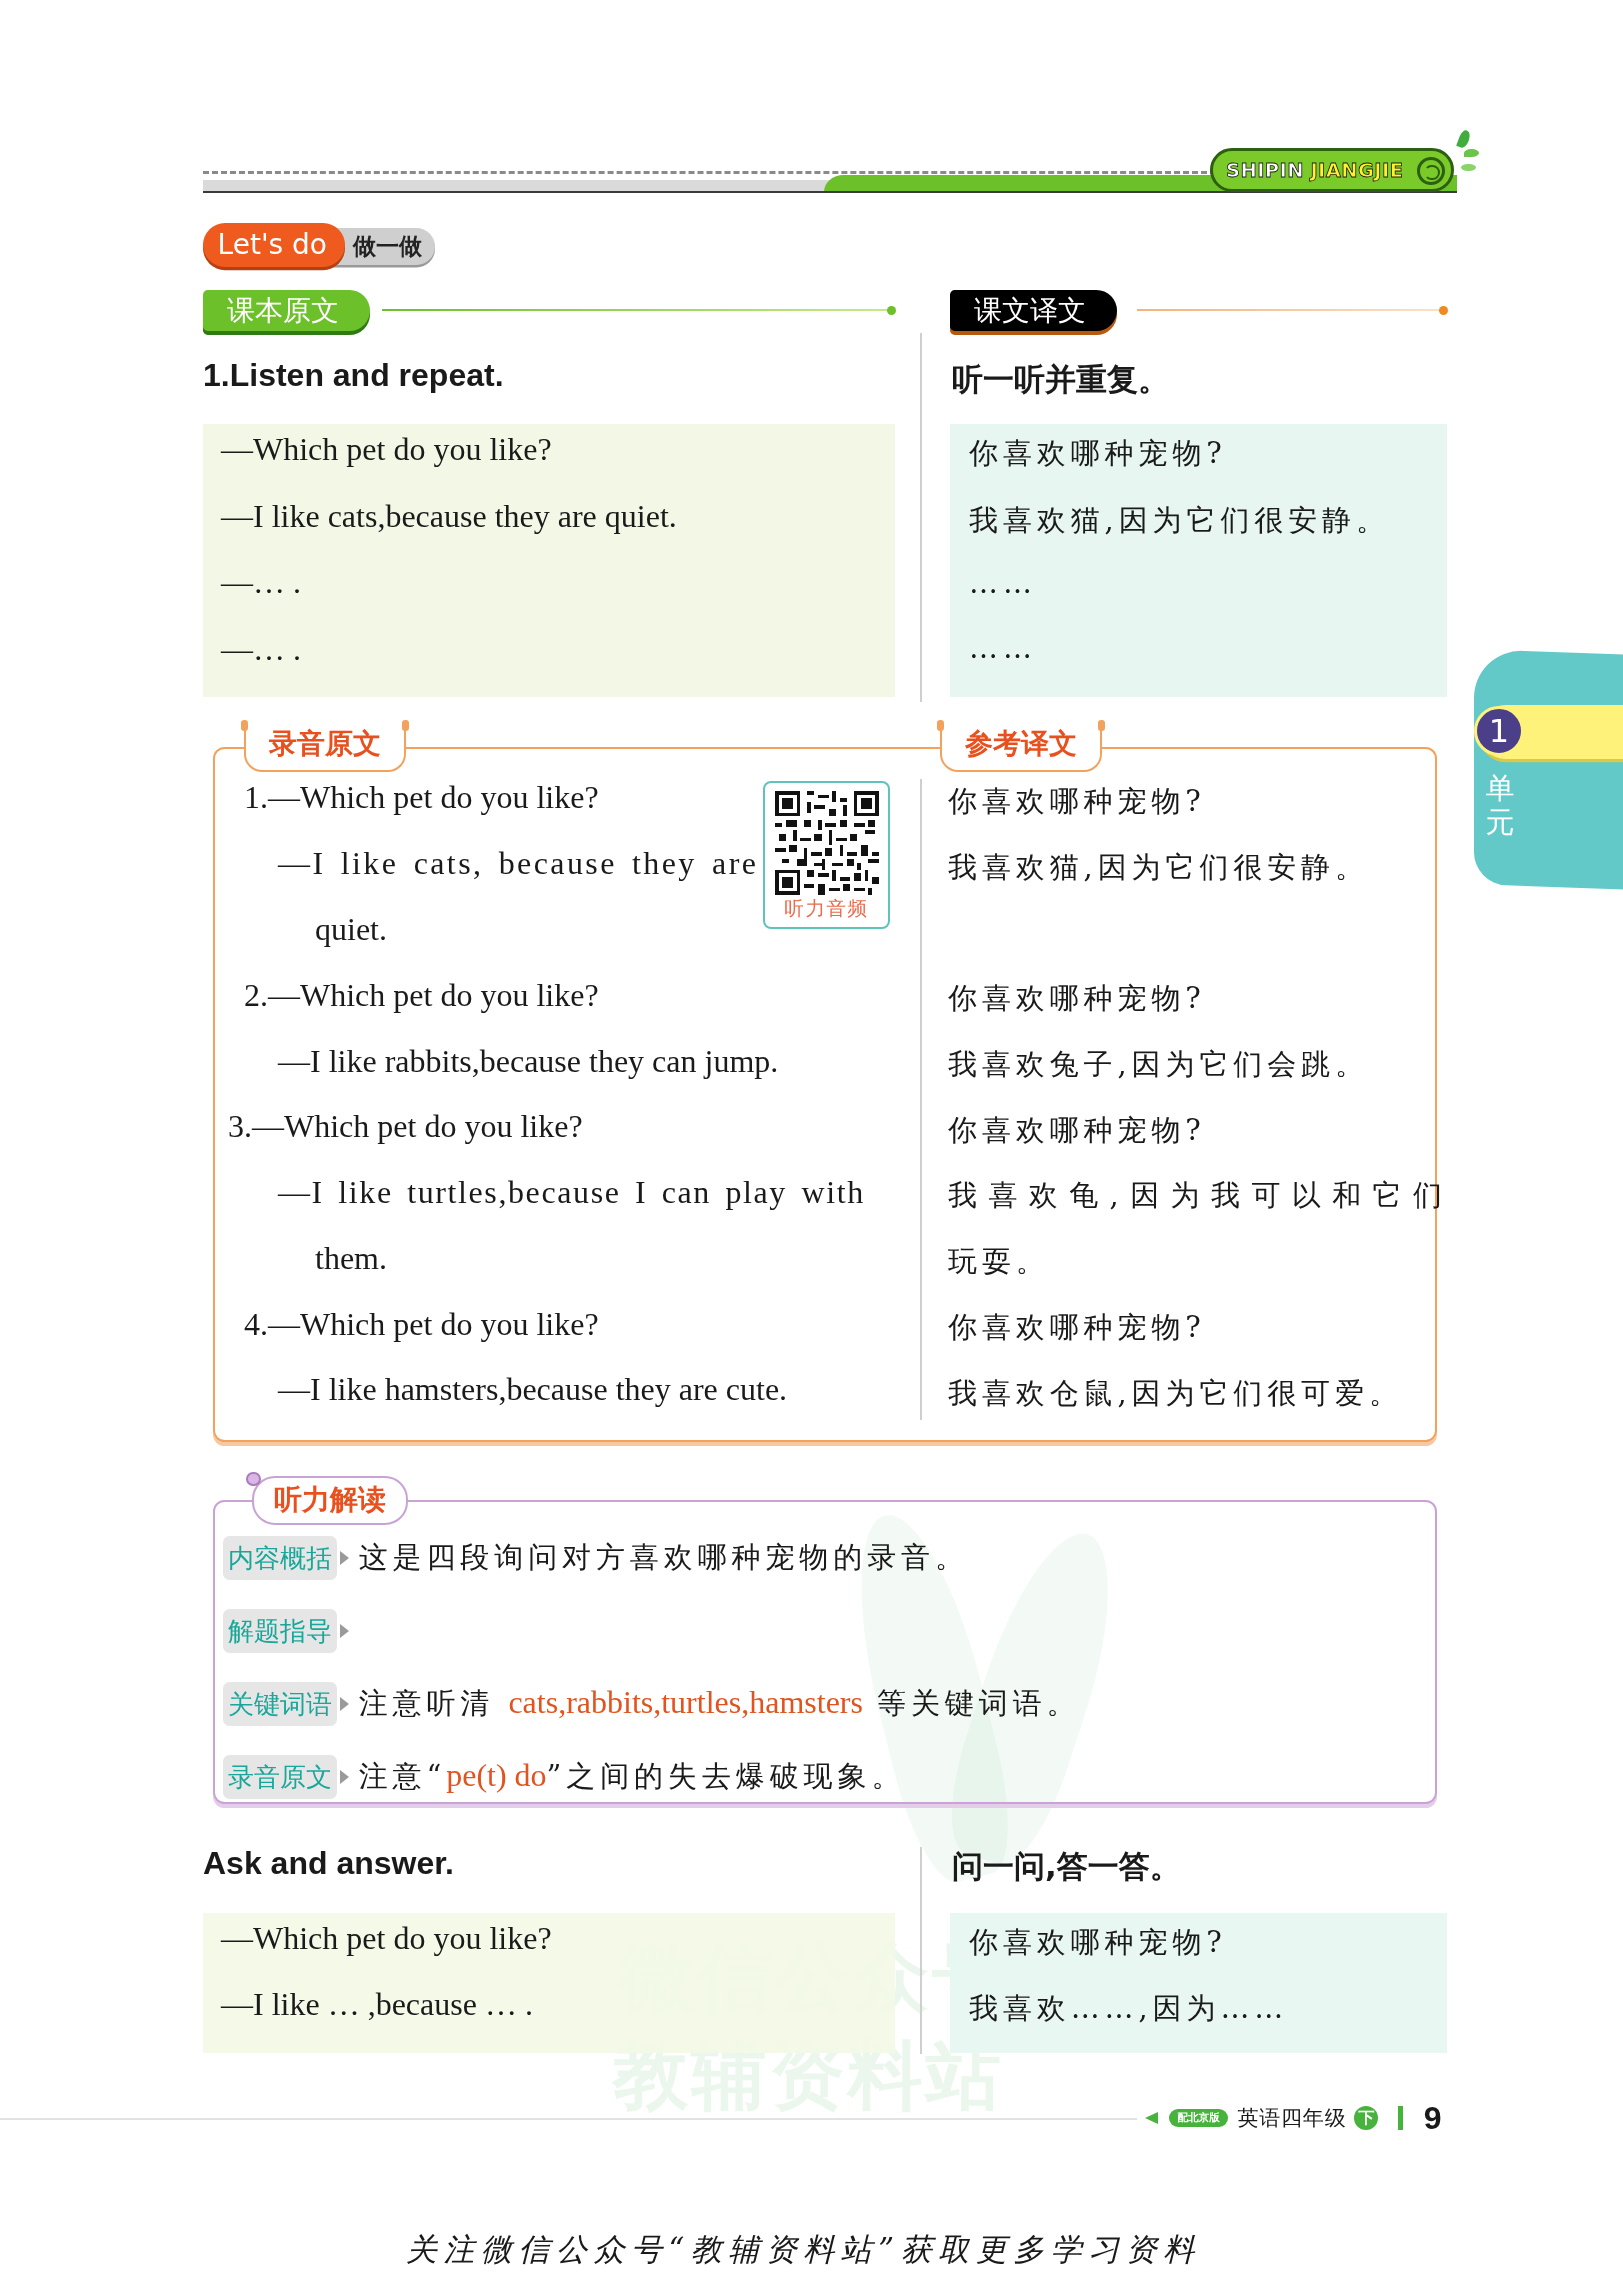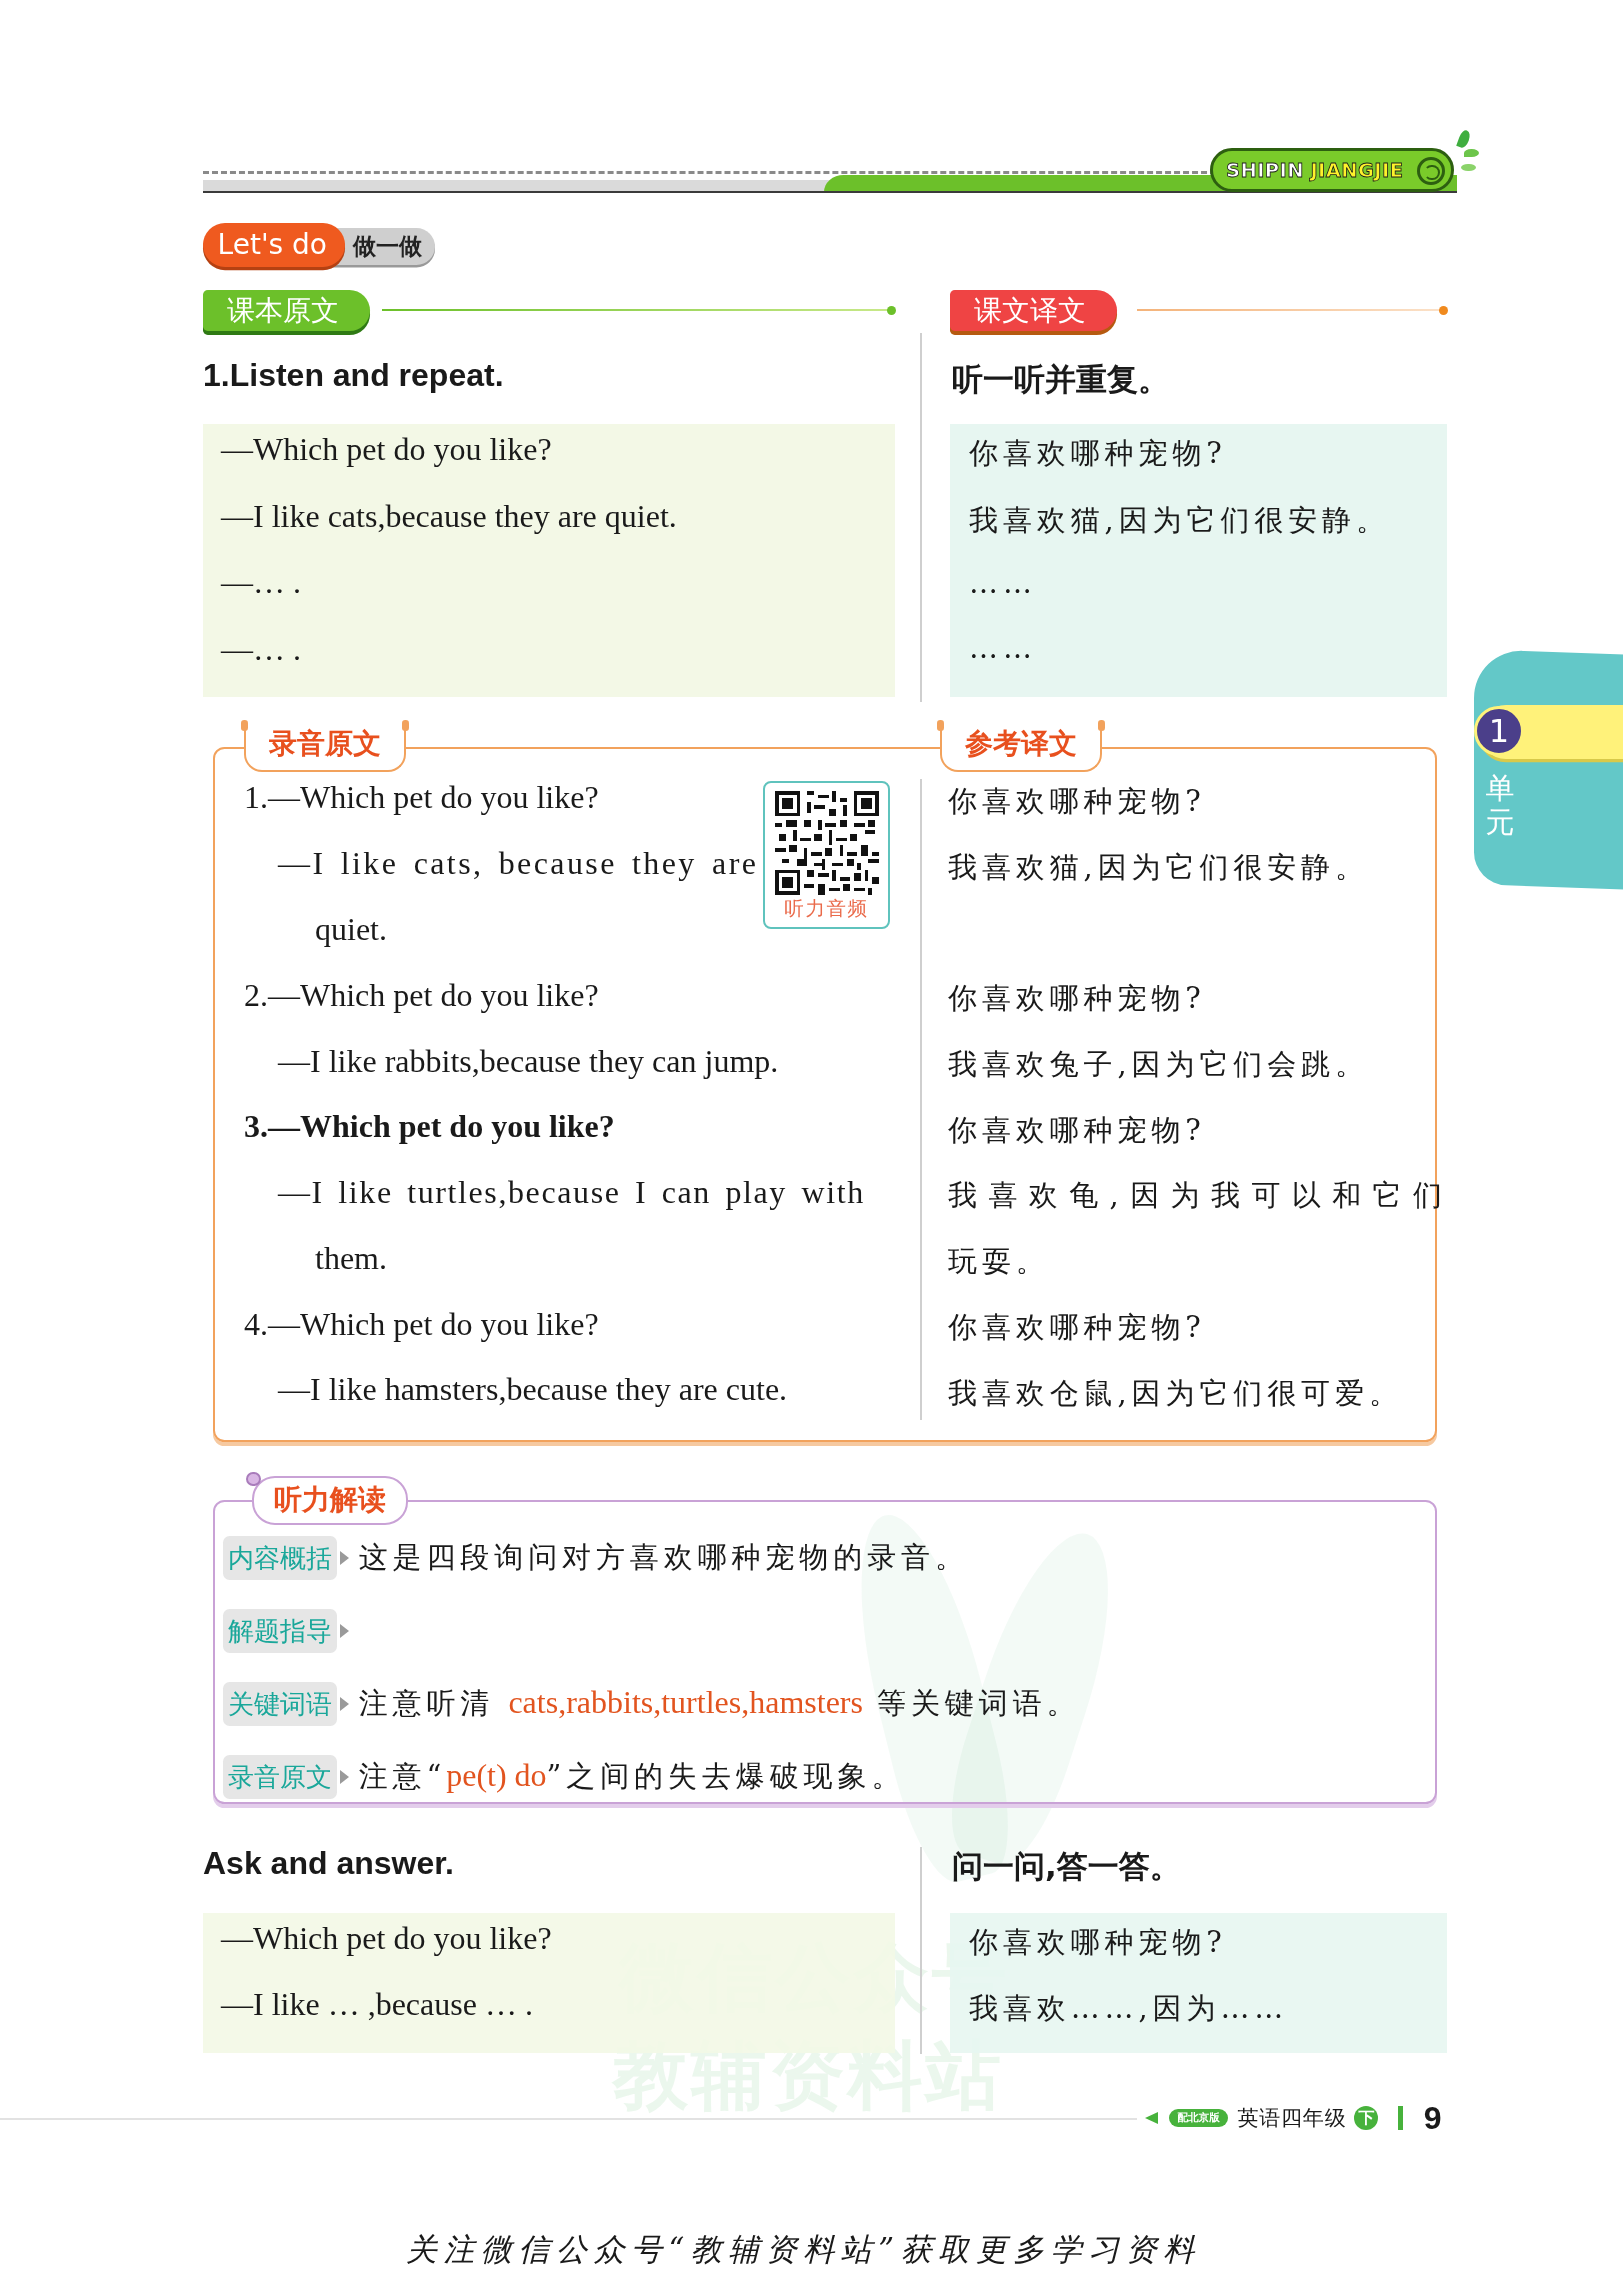--- a/index.html
+++ b/index.html
@@ -19,21 +19,21 @@
   .leaf { position: absolute; background: #3fae3f; border-radius: 50% 50% 50% 0; }
 
   
   .letsdo { position: absolute; left: 203px; top: 223px; height: 44px; display: flex; }
   .letsdo .red { background: #ef5a1f; color: #ffffff; font-family: "DejaVu Sans", sans-serif; font-size: 28px; padding: 3.2px 18px 0 14.6px; border-radius: 22px; position: relative; z-index: 2; height: 44px; line-height: 37px; box-shadow: 0 3.2px 0 #b54112; }
   .letsdo .gray { background: #cfcfcf; color: #222; font-family: "DejaVu Sans", sans-serif; font-weight: bold; font-size: 23px; padding: 0 13px 0 32px; margin-left: -24px; height: 37px; margin-top: 4.9px; line-height: 37px; border-radius: 0 18.7px 18.7px 0; box-shadow: 0 2.4px 0 #999; }
 
   
   .sec-tab { position: absolute; height: 41px; color: #ffffff; font-family: "DejaVu Sans", sans-serif; font-size: 28px; line-height: 41px; padding: 0 31px 0 24px; border-radius: 4.9px 21px 21px 4.9px; }
   .sec-tab.green { background: #6cc02a; box-shadow: 0 4px 0 #2f7a14; }
-  .sec-tab.orange { background: #ef4444; box-shadow: 0 4px 0 #b65a10; }
+  .sec-tab.orange { background: #000000; box-shadow: 0 4px 0 #b65a10; }
   .sec-line { position: absolute; height: 2.4px; }
   .sec-dot { position: absolute; width: 9px; height: 9px; border-radius: 50%; }
 
   .q-heading { position: absolute; font-family: "Liberation Sans", sans-serif; font-weight: bold; font-size: 32px; }
   .q-heading.cn { font-family: "DejaVu Sans", sans-serif; font-size: 31px; }
 
   .box { position: absolute; }
   .box.green-bg { background: #f3f8e6; }
   .box.teal-bg { background: #e7f6f1; }
   .line-en { position: absolute; font-size: 32px; white-space: nowrap; }
@@ -215,21 +215,21 @@
     </g>
   </svg>
   <div class="qr-label">听力音频</div>
 </div>
 
 <div class="line-en" style="left:244px;top:779px;">1.—Which pet do you like?</div>
 <div class="line-en" style="left:278px;top:845px;letter-spacing:2.4px;word-spacing:4.9px;">—I like cats, because they are</div>
 <div class="line-en" style="left:315px;top:911px;">quiet.</div>
 <div class="line-en" style="left:244px;top:977px;">2.—Which pet do you like?</div>
 <div class="line-en" style="left:278px;top:1043px;">—I like rabbits,because they can jump.</div>
-<div class="line-en" style="left:244px;top:1108px;font-weight:bold;">3.—Which pet do you like?</div>
+<div class="line-en" style="left:228px;top:1108px;">3.—Which pet do you like?</div>
 <div class="line-en" style="left:278px;top:1174px;letter-spacing:1.6px;word-spacing:4.9px;">—I like turtles,because I can play with</div>
 <div class="line-en" style="left:315px;top:1240px;">them.</div>
 <div class="line-en" style="left:244px;top:1306px;">4.—Which pet do you like?</div>
 <div class="line-en" style="left:278px;top:1371px;">—I like hamsters,because they are cute.</div>
 
 <div class="line-cn" style="left:948px;top:782px;">你喜欢哪种宠物?</div>
 <div class="line-cn" style="left:948px;top:848px;">我喜欢猫,因为它们很安静。</div>
 <div class="line-cn" style="left:948px;top:979px;">你喜欢哪种宠物?</div>
 <div class="line-cn" style="left:948px;top:1045px;">我喜欢兔子,因为它们会跳。</div>
 <div class="line-cn" style="left:948px;top:1111px;">你喜欢哪种宠物?</div>

